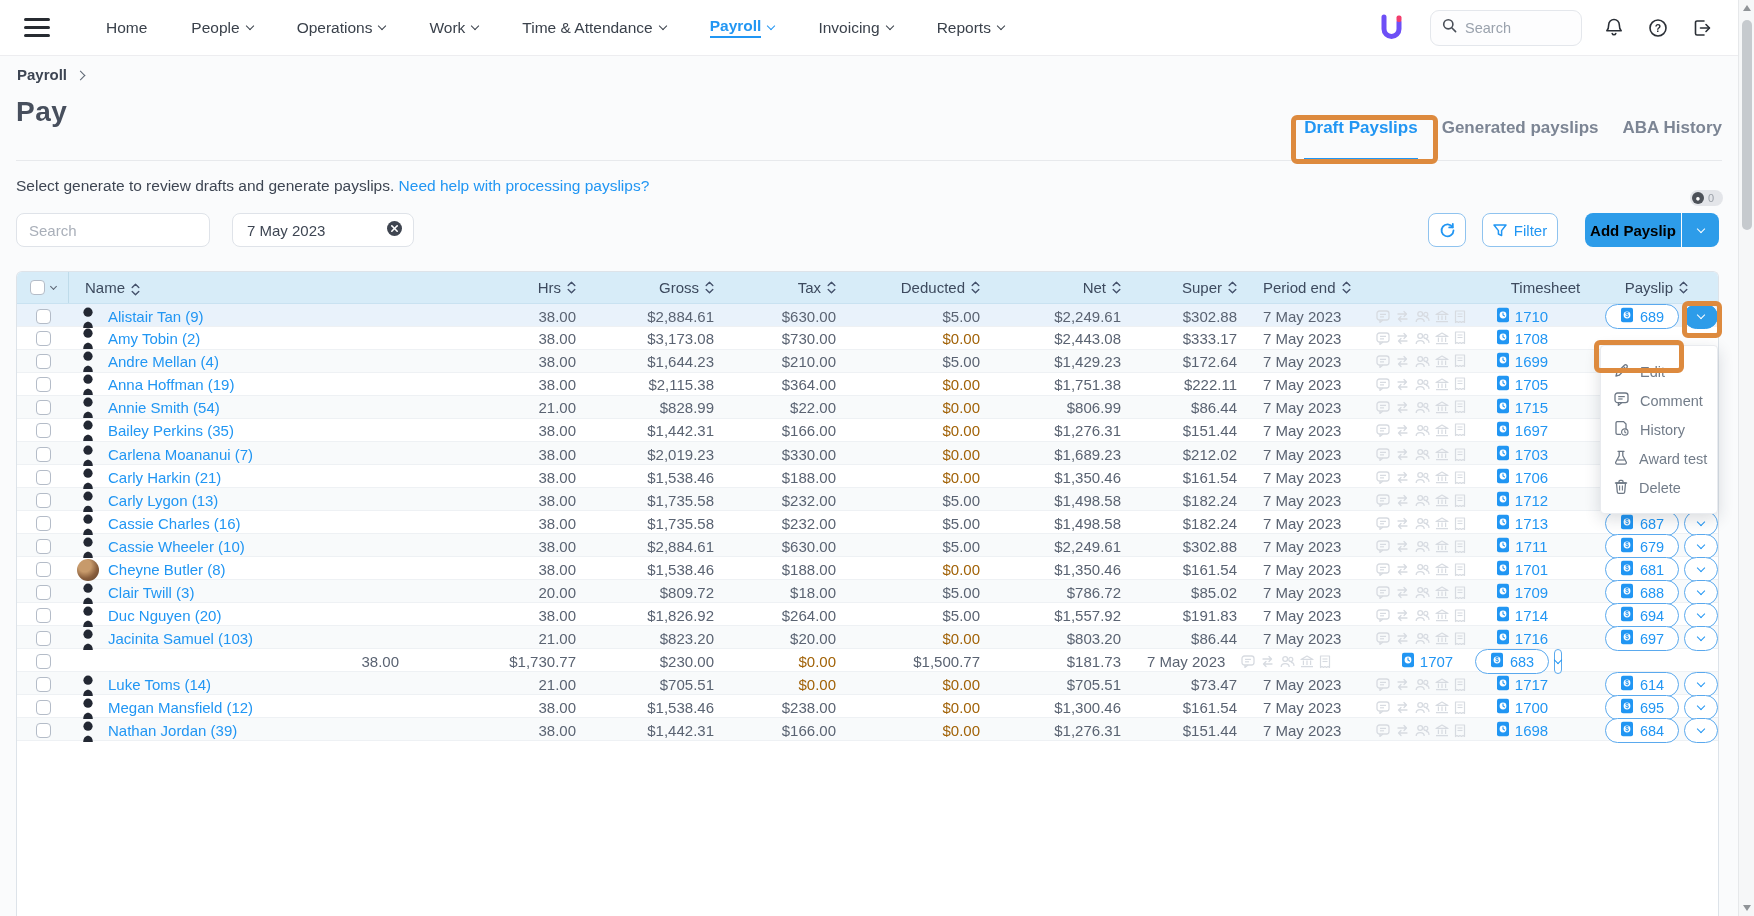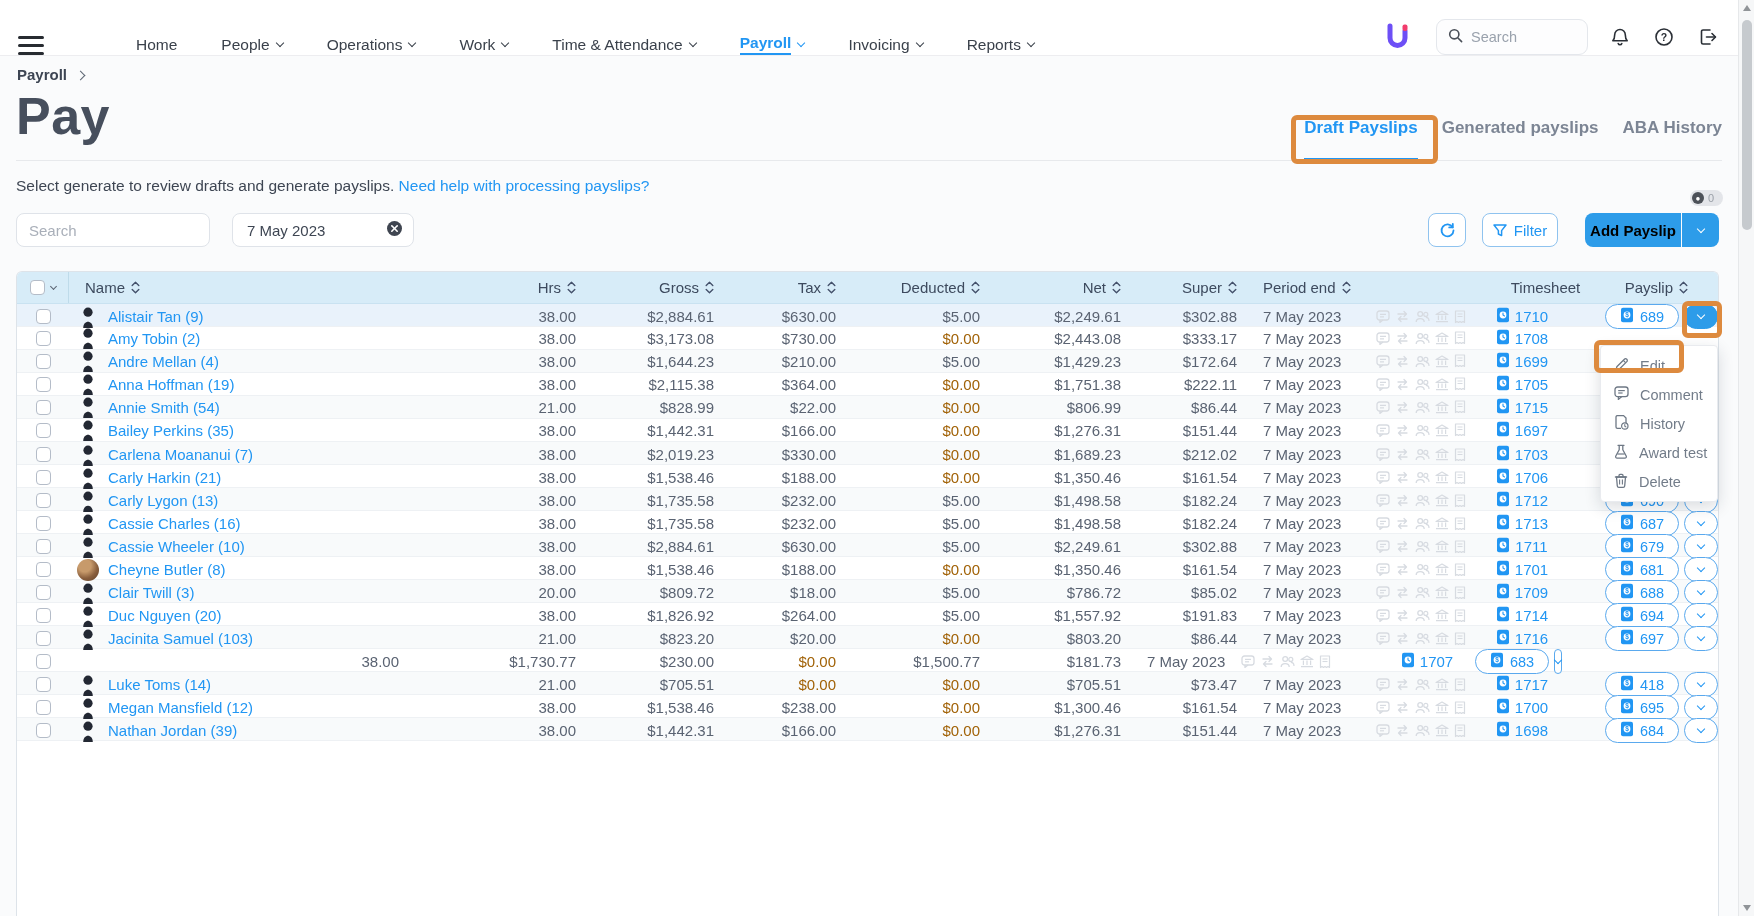--- a/index.html
+++ b/index.html
@@ -1,21 +1,21 @@
 <!DOCTYPE html>
 <html><head>
 <meta charset="utf-8">
 <style>
   * { margin:0; padding:0; box-sizing:border-box; }
   html,body { width:1754px; height:916px; overflow:hidden; }
   body { font-family:"Liberation Sans","DejaVu Sans",sans-serif; background:#fafbfc; position:relative; color:#3d4553; }
 
   
   .navbar { position:absolute; top:0; left:0; width:1738px; height:56px; background:#fff;
-            border-bottom:1px solid #ededf0; display:flex; align-items:flex-end; padding:0 18px; z-index:30;gap:36px; }
+            border-bottom:1px solid #ededf0; display:flex; align-items:center; padding:0 24px; z-index:30; }
   .hamburger { width:26px; display:flex; flex-direction:column; gap:5px; cursor:pointer; }
   .hamburger span { height:3px; background:#272b31; border-radius:2px; }
   .nav-items { display:flex; align-items:center; gap:44px; margin-left:56px; }
   .nav-item { display:flex; align-items:center; gap:7px; font-size:15.5px; font-weight:500; color:#3a414b; cursor:pointer; }
   .nav-item .caret { margin-top:-4px; }
   .nav-item.active { color:#2196f3; font-weight:700; }
   .nav-item.active .lbl { border-bottom:2.5px solid #2196f3; padding-bottom:1px; }
   .caret { display:inline-block; width:6px; height:6px; border-right:1.7px solid currentColor;
            border-bottom:1.7px solid currentColor; transform:rotate(45deg); }
   .nav-right { margin-left:auto; display:flex; align-items:center; gap:20px; }
@@ -24,21 +24,21 @@
                 display:flex; align-items:center; gap:8px; padding:0 11px; }
   .nav-search input { border:none; outline:none; background:transparent; font-size:14.5px; width:100px;
                       font-family:inherit; color:#3d4553; }
   .nav-search input::placeholder { color:#9aa2ad; }
   .nav-ico { width:24px; height:24px; display:flex; align-items:center; justify-content:center; cursor:pointer; }
 
   
   .breadcrumb { position:absolute; top:66px; left:17px; display:flex; align-items:center; gap:10px;
                 font-size:15px; font-weight:700; color:#3d4553; }
   .breadcrumb .caret { color:#5c6573; width:7px; height:7px; transform:rotate(-45deg); margin-top:1px; }
-  .page-title { position:absolute; top:86px; left:16px; font-size:52px; font-weight:700; color:#474f5d; letter-spacing:.5px; }
+  .page-title { position:absolute; top:96px; left:16px; font-size:28px; font-weight:700; color:#474f5d; letter-spacing:.5px; }
 
   .tabs { position:absolute; top:118px; right:32px; display:flex; gap:24px; z-index:5; }
   .tab { font-size:17px; font-weight:600; color:#7c8594; cursor:pointer; padding-bottom:20px; }
   .tab.active { color:#2196f3; border-bottom:3px solid #2196f3; }
   .rule { position:absolute; top:160px; left:16px; width:1706px; height:1px; background:#e7e9ec; }
 
   .intro { position:absolute; top:177px; left:16px; font-size:15.5px; color:#3e4653; }
   .intro a { color:#2196f3; text-decoration:none; }
 
   
@@ -75,21 +75,21 @@
   .c { display:flex; align-items:center; font-size:15px; color:#5a6372; }
   .c.num { justify-content:flex-end; }
   .c.faded { color:#a16207; }
   .c-check { justify-content:center; gap:5px; }
   .head .c { color:#3d4a5e; gap:6px; }
   .head .c-check { border-right:1px solid #bedbea; height:100%; }
   .chk { width:15px; height:15px; border:1.6px solid #b4bcc8; border-radius:4px; background:#fff; cursor:pointer; }
   .head .c-check .caret { color:#5b6472; width:5px; height:5px; margin-top:-2px; cursor:pointer; }
   .c-name { gap:9px; padding-left:8px; }
   .c-name a { color:#2196f3; text-decoration:none; font-size:15px; }
-  .head .c-name { padding-left:16px; }
+  .head .c-name { padding-left:16px;align-items:flex-end; }
   .avatar { width:22px; height:22px; display:flex; align-items:flex-end; justify-content:center; }
   .avatar.photo { border-radius:50%; background:radial-gradient(circle at 35% 30%, #c79a6b 0 30%, #8a5f3d 60%, #5d3f28 100%); }
   .c-period { padding-left:26px; }
   .c-icons { gap:5px; padding-left:4px; }
   .rowicn { display:flex; cursor:pointer; }
   .c-ts { justify-content:center; gap:5px; color:#2196f3; cursor:pointer; }
   .c-ts span { font-size:15px; color:#2196f3; }
   .head .c-ts { cursor:default; color:#3d4a5e; }
   .head .c-ts span { color:#3d4a5e;margin-left:47px; }
   .c-pay { justify-content:flex-end; gap:5px; padding-right:0; }
@@ -98,21 +98,21 @@
           justify-content:center; gap:6px; padding:0 10px; color:#2196f3; font-size:14.5px; cursor:pointer; background:#fff; }
   .chev-btn { width:34px; height:25px; border:1px solid #5aa9ee; border-radius:13px; background:#fff;
               display:flex; align-items:center; justify-content:center; cursor:pointer; }
   .chev-btn .caret { color:#2196f3; width:6px; height:6px; margin-top:-3px; }
   .chev-btn.open { background:#2d9ce9; border-color:#2d9ce9; }
   .chev-btn.open .caret { color:#fff; }
   .sort { display:flex; flex-direction:column; gap:2px; }
 
   
   .menu { position:absolute; top:345px; left:1600px; width:118px; background:#fff; border:1px solid #e9ebef;
-          border-radius:4px; box-shadow:0 5px 16px rgba(25,35,55,.16); padding:5px 0; z-index:50; }
+          border-radius:4px; box-shadow:0 5px 16px rgba(25,35,55,.16); padding:11px 0; z-index:50; }
   .menu-item { height:29px; display:flex; align-items:center; gap:11px; padding-left:13px; font-size:14.5px;
                color:#727c89; cursor:pointer; }
 
   
   .annot { position:absolute; border:5px solid #dd8a3e; border-radius:6px; pointer-events:none; z-index:60; }
   .annot-tab { top:115px; left:1291px; width:147px; height:49px; }
   .annot-chevron { top:301px; left:1682px; width:40px; height:37px; }
   .annot-edit { top:340px; left:1594px; width:90px; height:33px; }
 
   
@@ -1654,21 +1654,21 @@
             </svg></span>
           <span>1717</span>
         </div>
         <div class="c c-pay">
           <span class="pill">
             <span><svg width="14" height="16" viewBox="0 0 14 16">
                 <rect x="1" y="0.8" width="12" height="14.4" rx="2" fill="#2196f3"></rect>
                 <circle cx="7" cy="8" r="3.4" fill="#fff"></circle>
                 <text x="7" y="10.4" text-anchor="middle" font-size="6.5" font-weight="bold" fill="#2196f3" font-family="Liberation Sans,sans-serif">$</text>
               </svg></span>
-            <span>418</span>
+            <span>614</span>
           </span>
           <span class="chev-btn">
             <span class="caret"></span>
           </span>
         </div>
       </div>
       <div class="trow">
         <div class="c c-check">
           <span class="chk"></span>
         </div>

